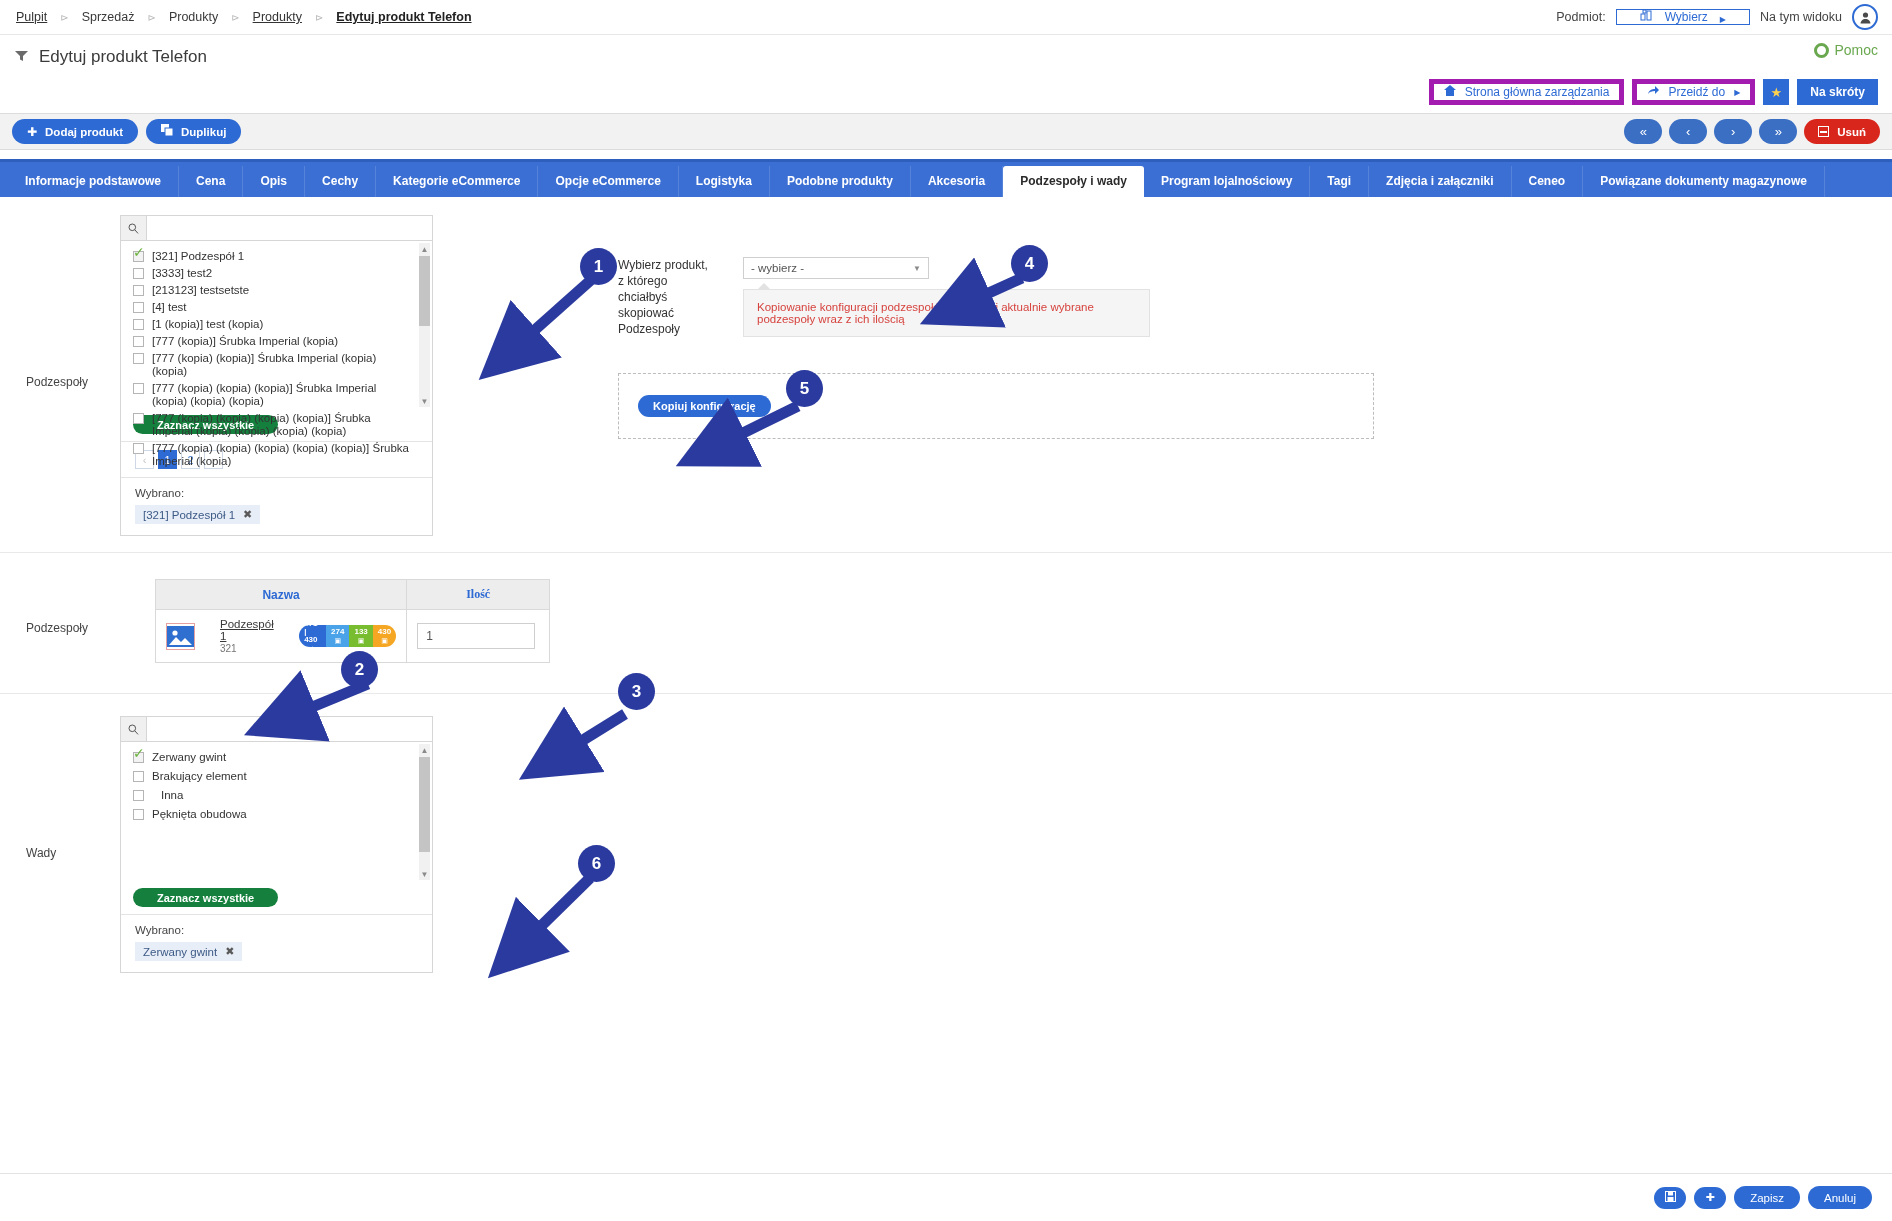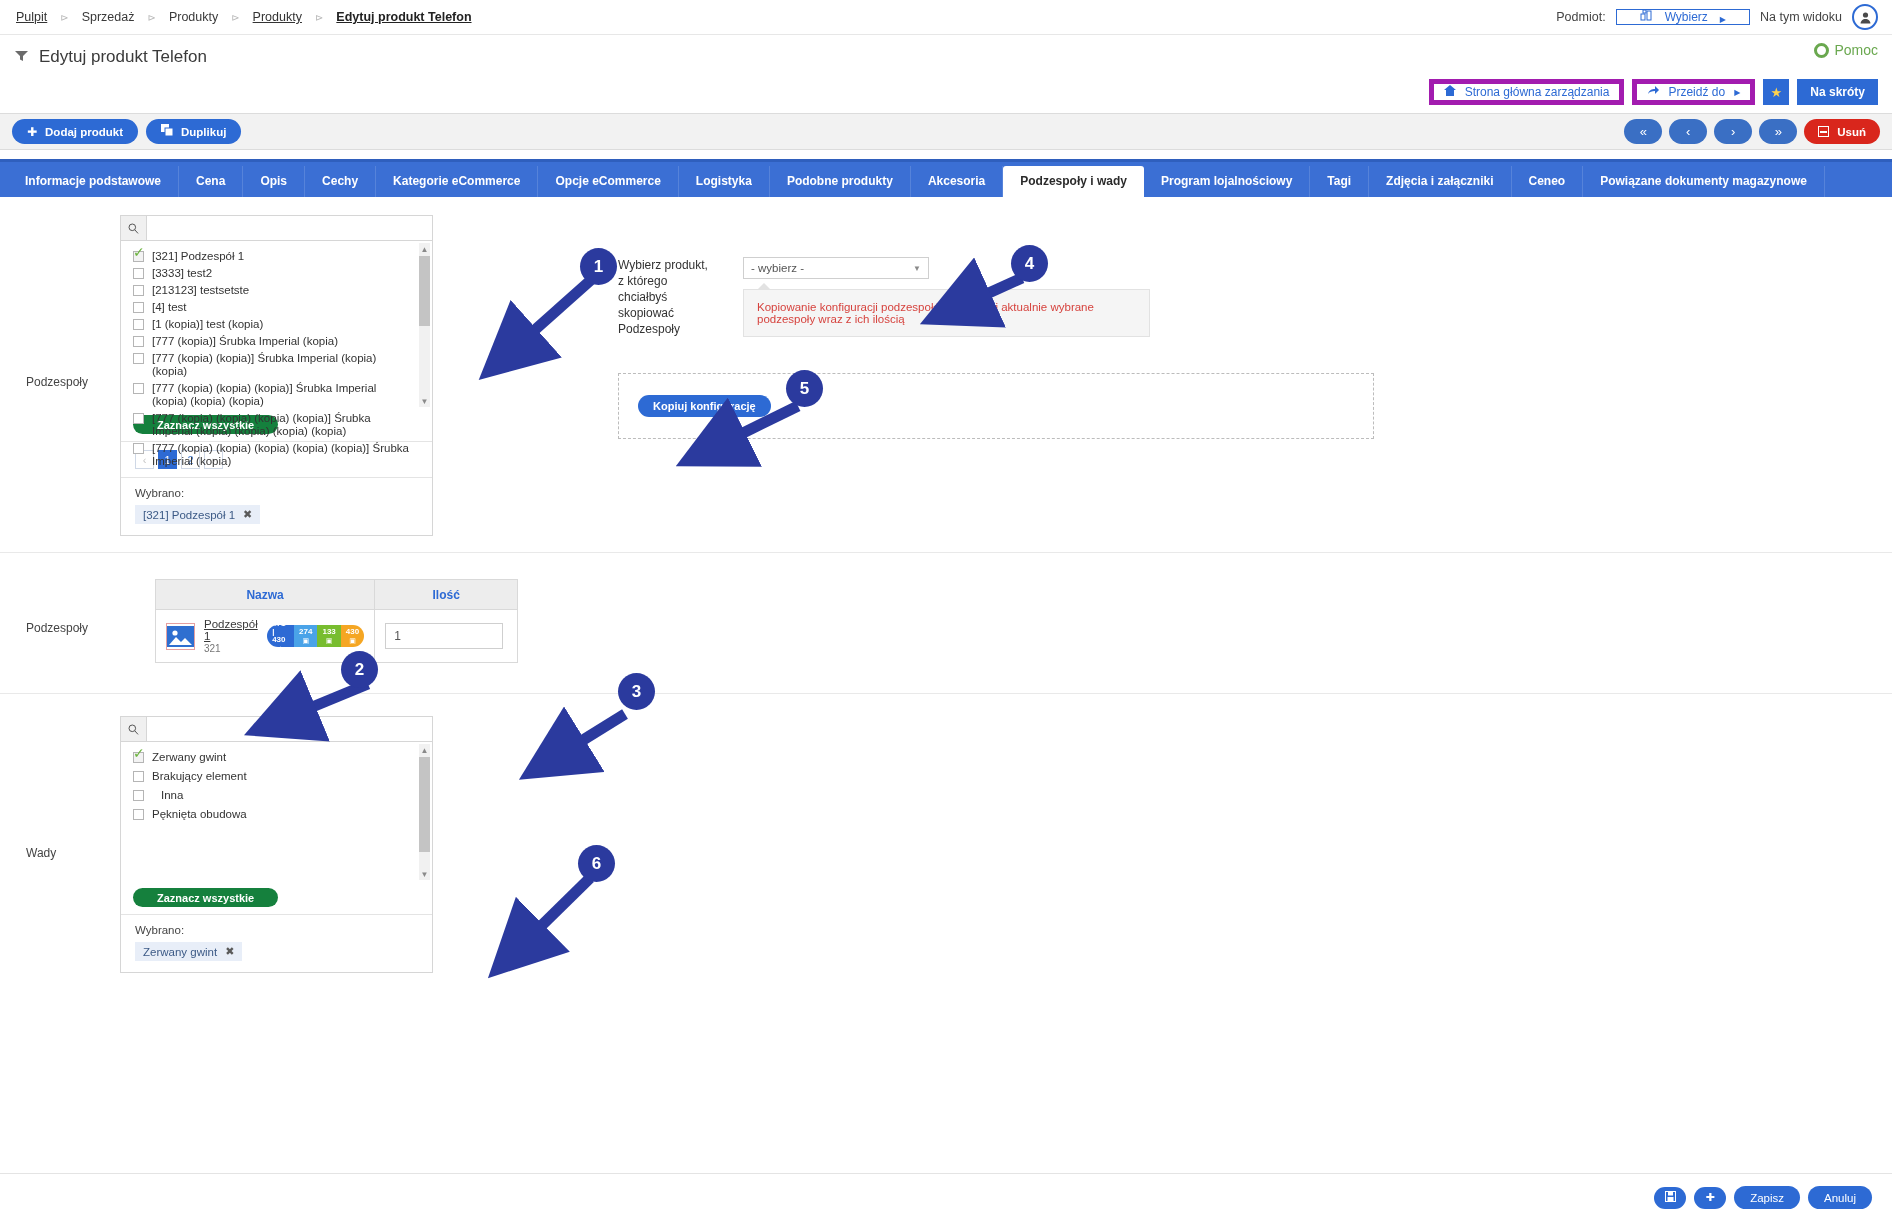--- a/index.html
+++ b/index.html
@@ -269,22 +269,22 @@
   .tbl th {
     background: #ededed; border: 1px solid #d9d9d9;
     color: #2d6ad4; font-size: 12px; font-weight: bold;
     height: 30px; padding: 0 10px;
   }
   .tbl td {
     border: 1px solid #d9d9d9; background: #fff;
     padding: 8px 10px; vertical-align: middle;
   }
   .th-nazwa { width: 205px; }
-  .th-ilosc { width: 143px; }
-  .prodcell { display: flex; align-items: center; gap: 9px; }
+  .th-ilosc { width: 143px; font-family: Liberation Serif, serif; }
+  .prodcell { display: flex; align-items: center; gap: 25px; }
   .thumb {
     width: 33px; height: 27px; border: 1px solid #e5a0a0;
     background: #fff; display:flex; align-items:center; justify-content:center;
   }
   .thumb svg { display: block; }
   .prodtxt { display: flex; flex-direction: column; gap: 1px; }
   .prodname {
     font-size: 11.5px; color: #3a3a3a; text-decoration: underline; cursor: pointer;
   }
   .prodcode { font-size: 10px; color: #777; }

